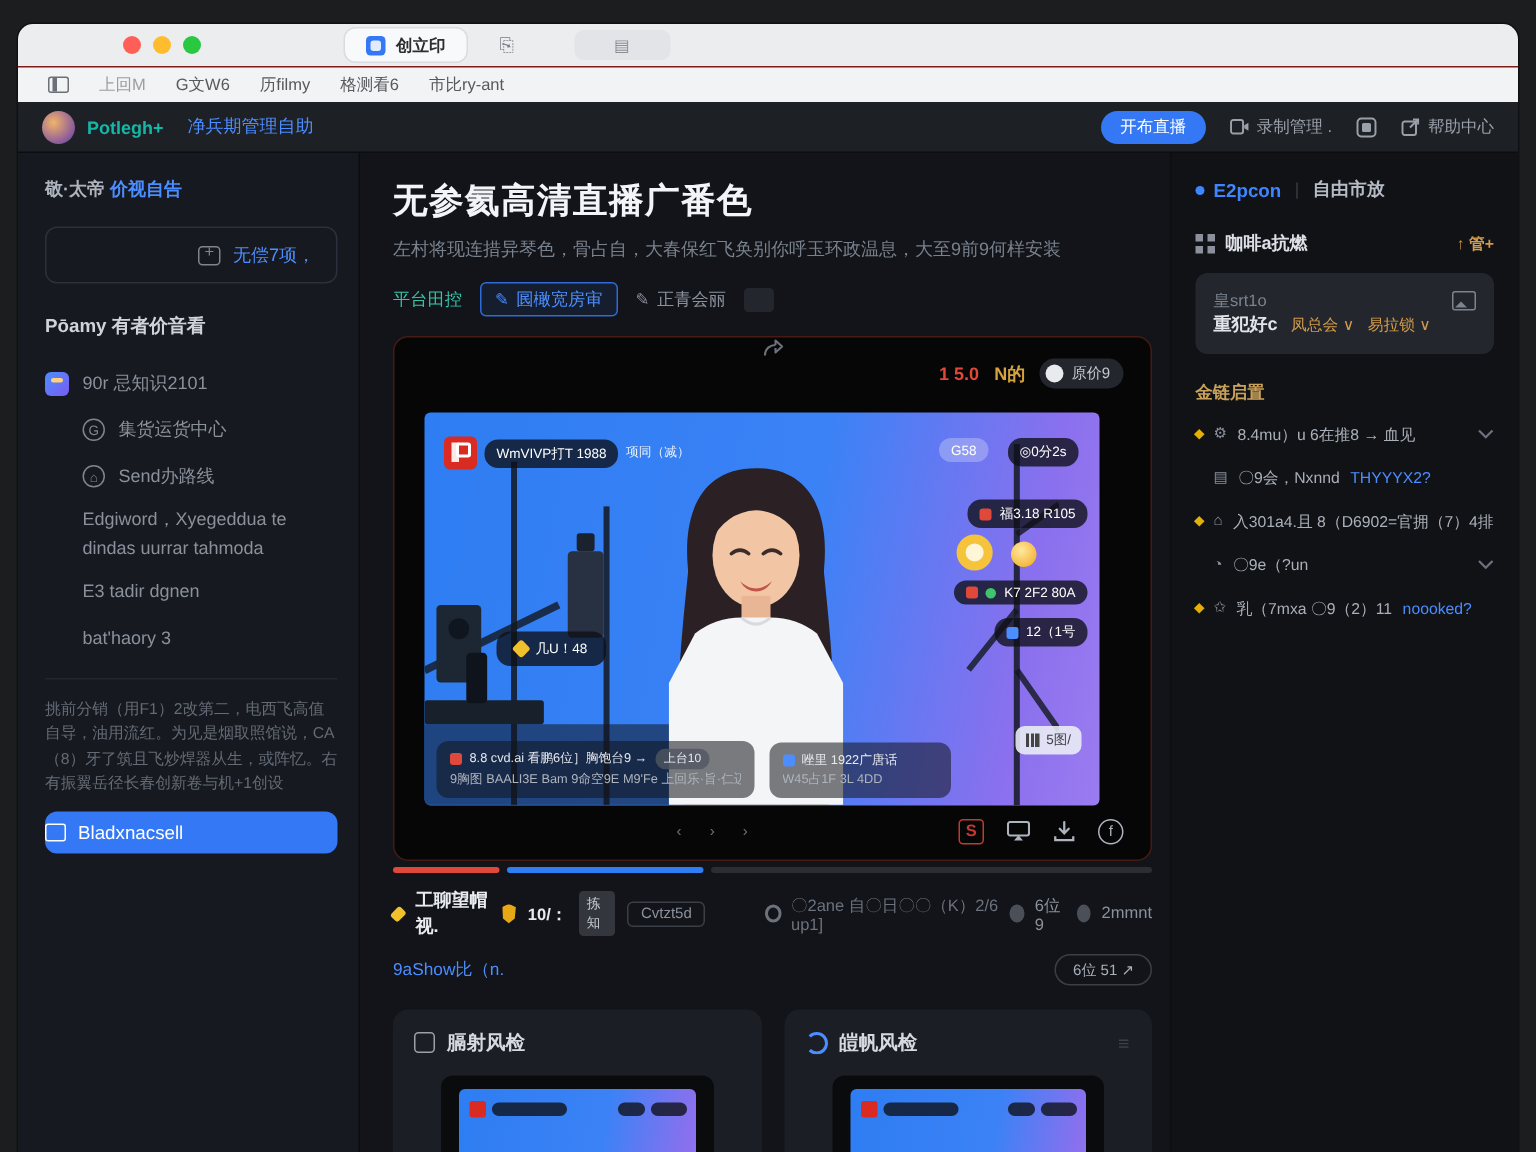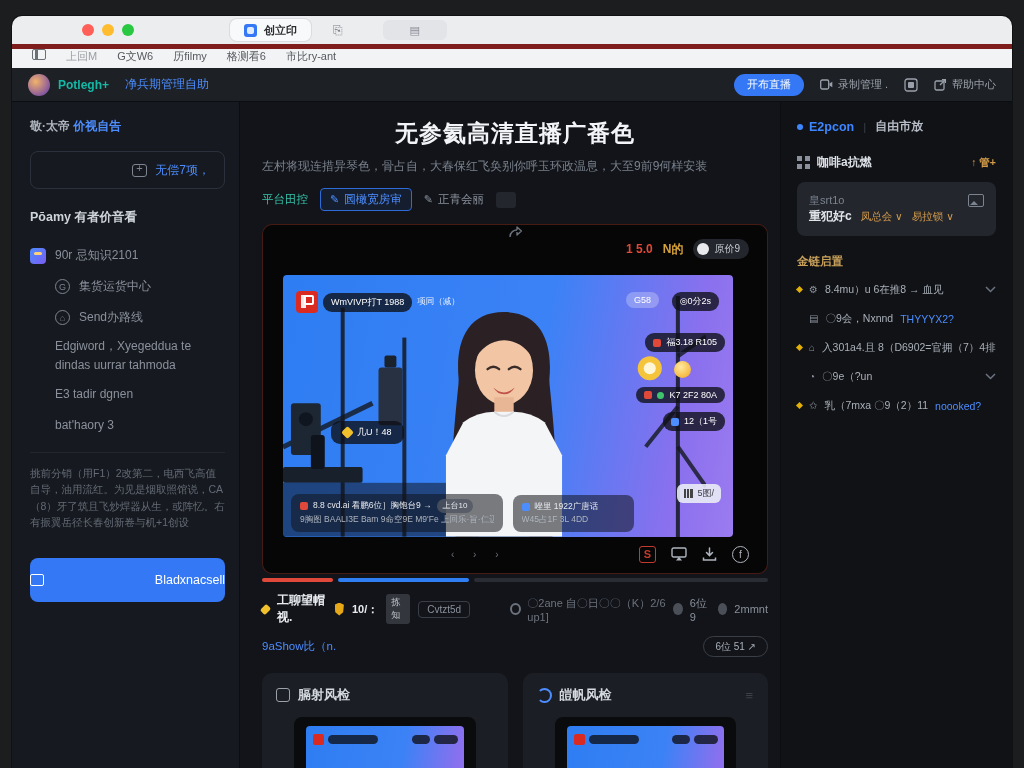--- a/index.html
+++ b/index.html
@@ -16,22 +16,22 @@
   .light { width:12px; height:12px; border-radius:50%; }
   .light.red{background:#ff5f57}.light.yellow{background:#febc2e}.light.green{background:#28c840}
   .tab { margin-left:96px; height:22px; background:#f8f9fa; border-radius:7px;
          display:flex; align-items:center; gap:7px; padding:0 14px; box-shadow:0 0 0 1px #d9dce0; }
   .favicon { width:13px; height:13px; border-radius:3px; background:#3478f6; position:relative; }
   .favicon:after{content:"";position:absolute;inset:3px;border-radius:2px;background:#fff;opacity:.85}
   .tab-title { font-size:11px; font-weight:bold; color:#2c2e31; }
   .tb-icon { margin-left:22px; color:#7a7e85; font-size:12px; }
   .ghost-tab { margin-left:40px; width:64px; height:20px; border-radius:6px; background:#e2e4e8;
                display:flex; align-items:center; justify-content:center; color:#8a8e95; font-size:11px; }
-  .bookmarks { height:24px; background:#f1f3f4; display:flex; gap:20px;
-               padding-left:20px; border-top:5px solid #7f1d1d; }
+  .bookmarks { height:24px; background:#f1f3f4; display:flex; align-items:center; gap:20px;
+               padding-left:20px; border-top:1px solid #7f1d1d; }
   .bm-sidebar-icon{ width:14px; height:11px; border:1.5px solid #6b6f76; border-radius:2px; position:relative;}
   .bm-sidebar-icon:after{content:"";position:absolute;left:2px;top:0;bottom:0;width:3px;background:#6b6f76;}
   .bm-item { font-size:11px; color:#56595e; }
   .bm-item.dim{ color:#9a9da3; }
 
   
   .app { position:absolute; top:52px; left:0; right:0; bottom:0; display:flex; flex-direction:column; }
   .app-header { height:34px; background:#1d2025; display:flex; align-items:center;
                 padding:0 16px; border-bottom:1px solid #0c0d10; flex:0 0 auto;}
   .avatar { width:22px; height:22px; border-radius:50%;
@@ -62,27 +62,27 @@
   .sb-item { display:flex; align-items:center; gap:9px; color:#8a919c; min-height:31px; }
   .sb-item.indent { padding-left:25px; }
   .sb-item.multiline { align-items:flex-start; line-height:1.55; padding:4px 0 4px 25px; }
   .sq-ico { width:16px; height:16px; border-radius:4px;
             background:linear-gradient(135deg,#4c8dff,#7a5cf0); position:relative; }
   .sq-ico:after{content:"";position:absolute;left:4px;top:4px;right:4px;height:3px;border-radius:2px;background:#ffd27a;}
   .rnd-ico { width:15px; height:15px; border-radius:50%; border:1.5px solid #7e8590;
              color:#7e8590; font-size:9px; display:flex; align-items:center; justify-content:center; }
   .sb-divider { margin:12px 0 0 0; border-top:1px solid #23262d; }
   .sb-note { margin-top:12px; color:#646b76; font-size:10.5px; line-height:1.55; }
-  .sb-cta { margin-top:28px; height:44px; border-radius:8px; background:#3478f6; color:#fff;
-            display:flex; align-items:center; justify-content:space-between; gap:8px; font-size:12.5px; }
+  .sb-cta { margin-top:11px; height:28px; border-radius:8px; background:#3478f6; color:#fff;
+            display:flex; align-items:center; justify-content:flex-start; gap:8px; font-size:12.5px; }
   .sb-cta .glyph{ width:14px; height:12px; border:1.5px solid #fff; border-radius:2px; }
 
   
   .main { flex:1; padding:16px 12px 0 22px; min-width:0; background:#121419; }
-  .page-title { color:#f2f4f7; font-size:23px; font-weight:bold; letter-spacing:1px;text-align:center; }
+  .page-title { color:#f2f4f7; font-size:23px; font-weight:bold; letter-spacing:1px; }
   .page-sub { margin-top:9px; color:#79818c; font-size:12px; }
   .tag-row { margin-top:13px; display:flex; align-items:center; gap:12px; font-size:11.5px; }
   .tag-teal { color:#35c3a9; }
   .tag-box { display:flex; align-items:center; gap:5px; border:1px solid #2e6bd6; border-radius:4px;
              padding:3px 9px; color:#4c8dff; background:rgba(47,107,214,.12); }
   .tag-plain { display:flex; align-items:center; gap:5px; color:#8a919c; }
   .pencil { font-size:11px; }
   .tag-mini { width:20px; height:16px; border-radius:3px; background:#23262d; }
 
   

